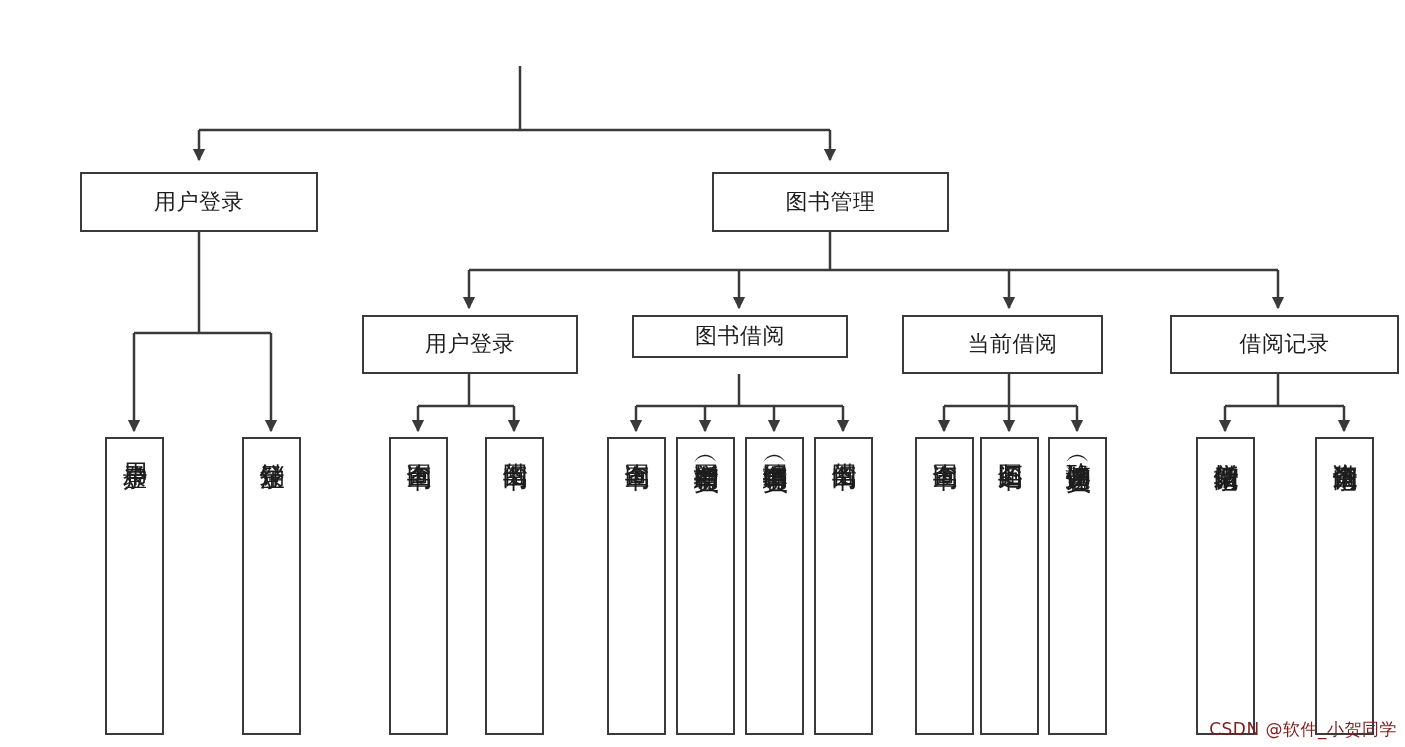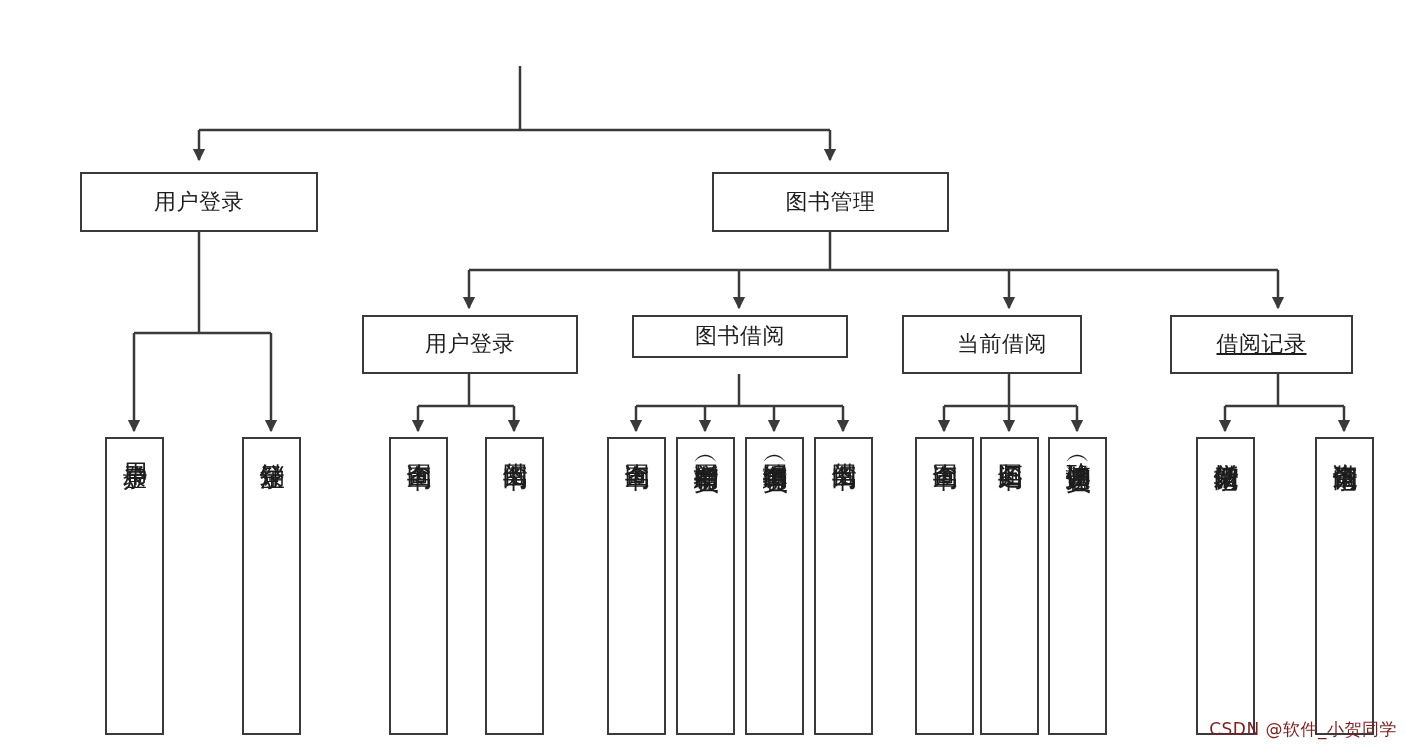--- a/index.html
+++ b/index.html
@@ -140,26 +140,26 @@
   </div>
 
   <div class="node horizontal" style="left:362px; top:315px; width:216px; height:59px;">
     <span class="label">用户登录</span>
   </div>
 
   <div class="node horizontal" style="left:632px; top:315px; width:216px; height:43px;">
     <span class="label">图书借阅</span>
   </div>
 
-  <div class="node horizontal" style="left:902px; top:315px; width:180px; height:59px;padding-left:20px;">
+  <div class="node horizontal" style="left:902px; top:315px; width:201px; height:59px;padding-left:20px;">
     <span class="label"></span>
     <span class="label">当前借阅</span>
   </div>
 
-  <div class="node horizontal" style="left:1170px; top:315px; width:183px; height:59px;text-decoration:underline;">
+  <div class="node horizontal" style="left:1170px; top:315px; width:229px; height:59px;">
     <span class="label">借阅记录</span>
   </div>
 
   <div class="node vertical" style="left:105px; top:437px; width:59px; height:298px;">
     <span class="label">用户登录</span>
   </div>
 
   <div class="node vertical" style="left:242px; top:437px; width:59px; height:298px;">
     <span class="label">注销登录</span>
   </div>

